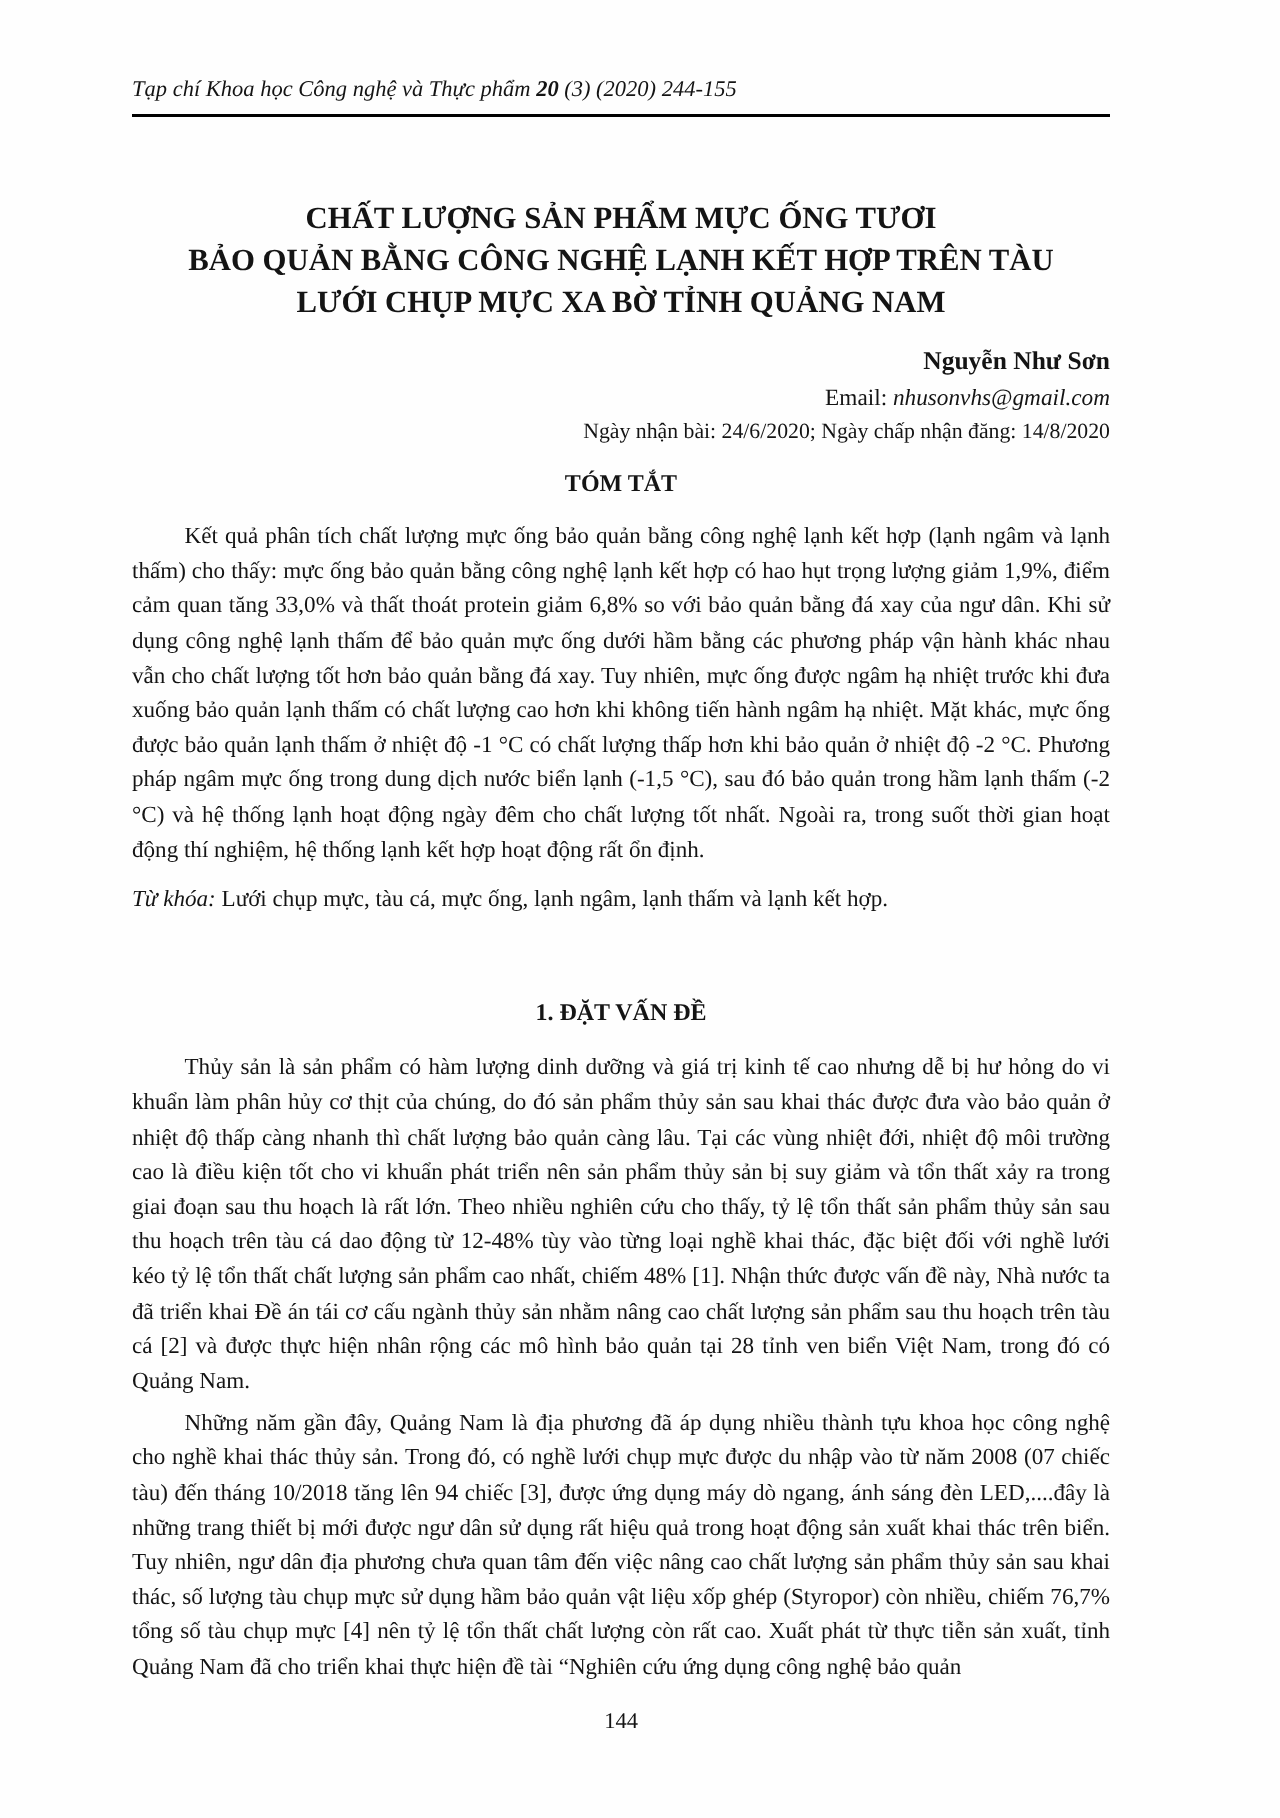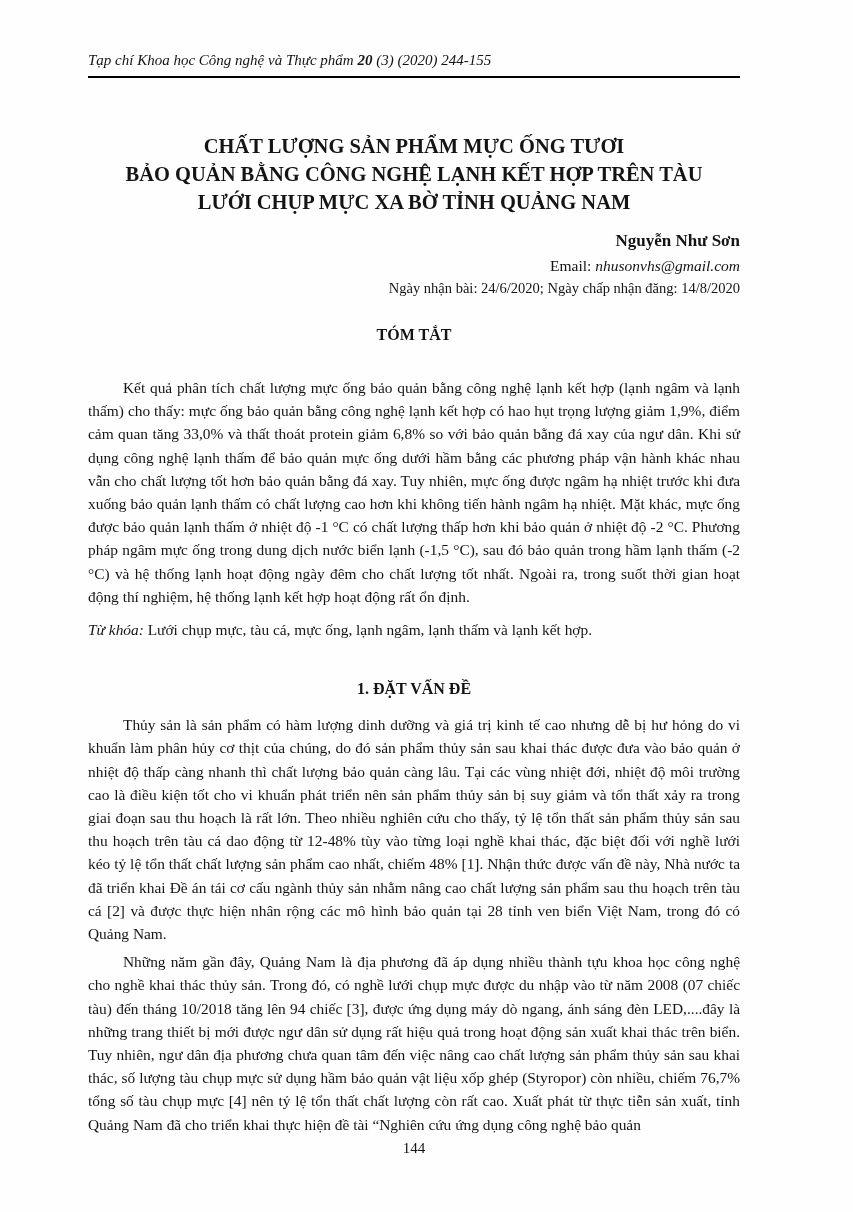--- a/index.html
+++ b/index.html
@@ -64,30 +64,30 @@
   .dates-line {
     font-size: 14.5px;
     line-height: 23px;
   }
   .section-heading {
     text-align: center;
     font-size: 16px;
     font-weight: 700;
     line-height: 21px;
   }
-  .abstract-heading { margin-top: 24px; }
-  .intro-heading { margin-top: 37px; }
+  .abstract-heading { margin-top: 12px; }
+  .intro-heading { margin-top: 54px; }
   .body-par {
     margin: 0;
     font-size: 15.4px;
     line-height: 23.2px;
     text-align: justify;
     text-indent: 35px;
   }
-  .abstract-par { margin-top: 31px; }
+  .abstract-par { margin-top: 13px; }
   .par-1 { margin-top: 14px; }
   .par-2 { margin-top: 5px; }
   .keywords-line {
     margin-top: 10px;
     font-size: 15.4px;
     line-height: 23.2px;
     text-align: justify;
   }
   .keywords-line .kw-label {
     font-style: italic;

